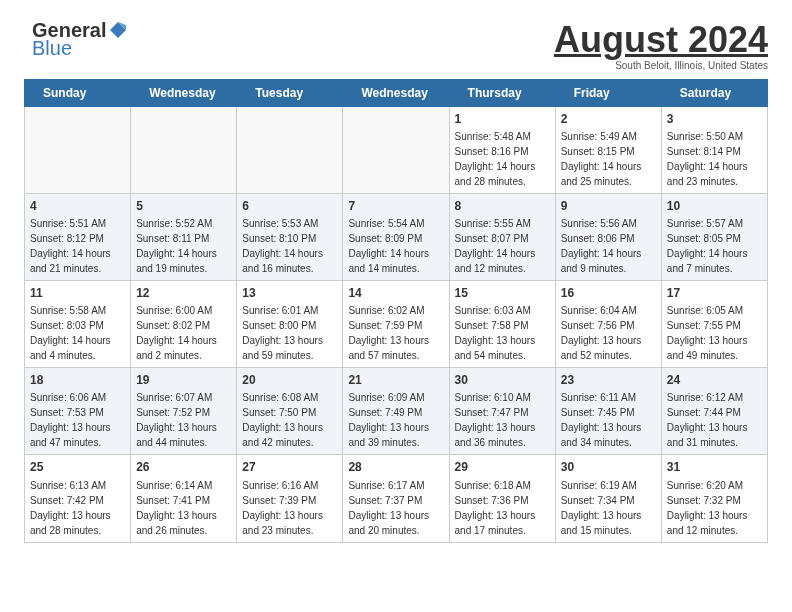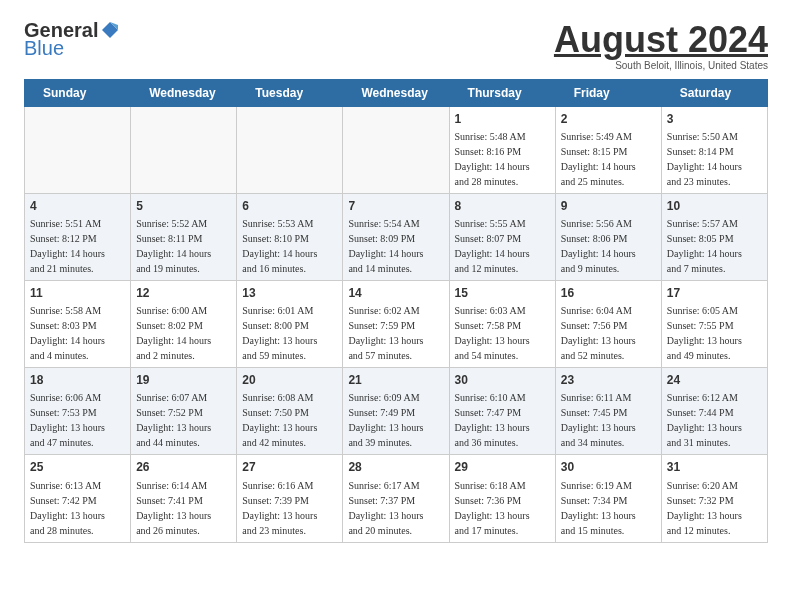--- a/index.html
+++ b/index.html
@@ -13,20 +13,21 @@
     .header-area {
       display: flex;
       justify-content: space-between;
       align-items: flex-start;
       margin-bottom: 8px;
     }
     .logo {
       display: flex;
       flex-direction: column;
       align-items: flex-start;
+      margin-left: 8px;
     }
     .title-block {
       text-align: right;
     }
     .main-title {
       font-size: 36px;
       font-weight: bold;
       color: #333;
       line-height: 1.1;
       text-decoration: underline;
@@ -67,21 +68,20 @@
     .day-num {
       font-weight: bold;
       font-size: 12px;
       display: block;
       margin-bottom: 2px;
     }
     .day-info {
       font-size: 10px;
       color: #333;
       line-height: 1.4;
-      font-family: Liberation Serif, serif;
     }
     .empty-cell {
       background-color: #f8f8f8 !important;
     }
   </style>
 </head>
 <body>
 
 <div class="header-area">
   <div class="logo">

